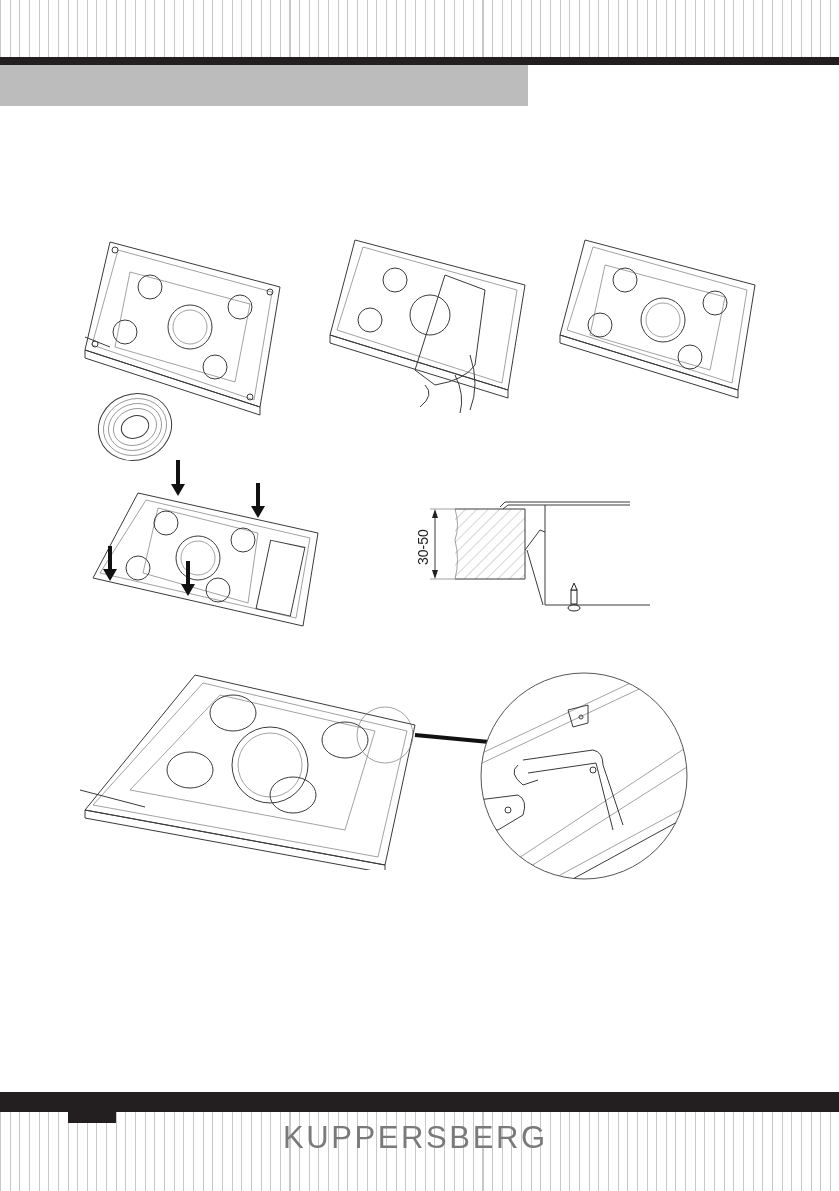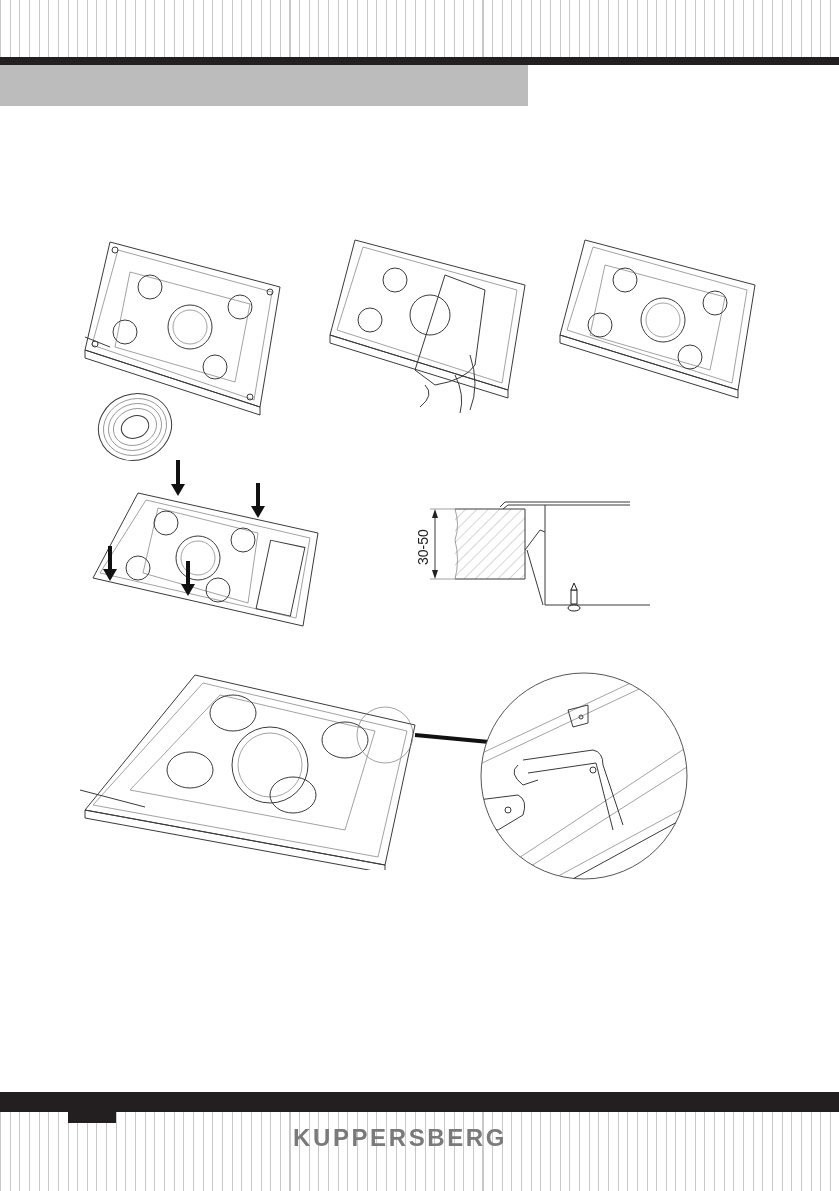--- a/index.html
+++ b/index.html
@@ -9,22 +9,22 @@
     position: absolute; left: 0; width: 839px;
     background-image: repeating-linear-gradient(to right, #c8c8c8 0px, #c8c8c8 1px, transparent 1px, transparent 9.65px);
   }
   .stripes-top { top: 0; height: 57px; }
   .stripes-bottom { top: 1112px; height: 79px; }
   .bar-top { position: absolute; left: 0; top: 57px; width: 839px; height: 8px; background: #231f20; }
   .header-block { position: absolute; left: 0; top: 65px; width: 528px; height: 41px; background: #bcbcbc; }
   .bar-bottom { position: absolute; left: 0; top: 1092px; width: 839px; height: 20px; background: #231f20; }
   .page-tab { position: absolute; left: 68px; top: 1112px; width: 48px; height: 11px; background: #231f20; }
   .brand {
-    position: absolute; left: 277px; top: 1124px; width: 246px; text-align: center;
-    font-family: "Liberation Sans", sans-serif; font-weight: bold; font-size: 24px;
+    position: absolute; left: 283px; top: 1124px; width: 246px; text-align: center;
+    font-family: "Liberation Sans", sans-serif; font-weight: normal; font-size: 31px;
     letter-spacing: 2.6px; color: #7a7a7a; line-height: 28px;
   }
   .fig { position: absolute; }
   svg { display: block; }
   .ln { fill: none; stroke: #3a3a3a; stroke-width: 1; }
   .lnl { fill: none; stroke: #7a7a7a; stroke-width: 0.7; }
   .dim-label { font-family: "Liberation Sans", sans-serif; font-size: 14px; fill: #222; }
 </style>
 </head>
 <body>

